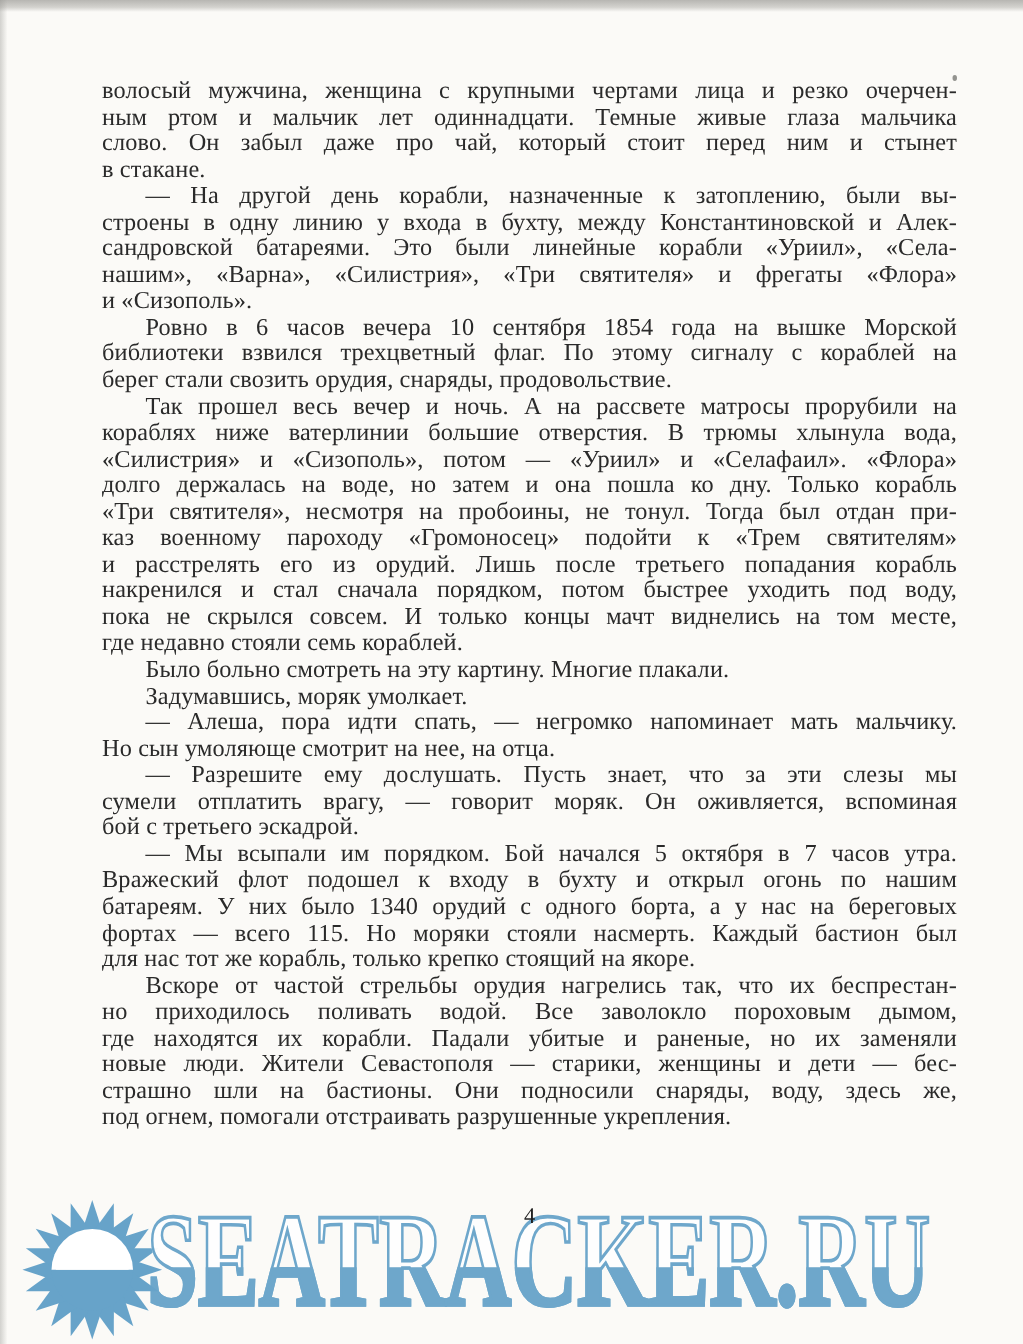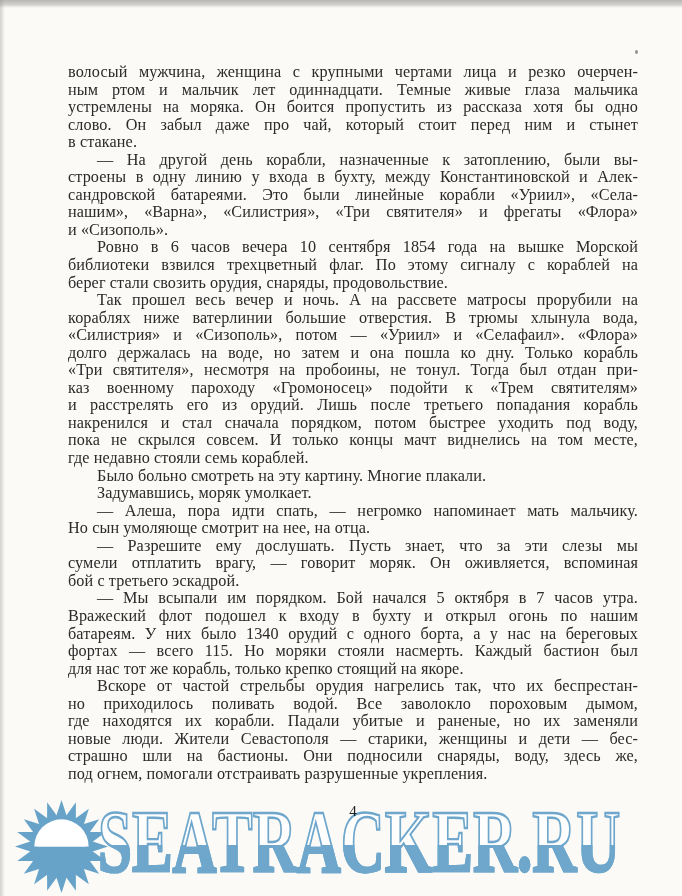--- a/index.html
+++ b/index.html
@@ -18,21 +18,21 @@
     position: absolute; top: 0; left: 0; bottom: 0; width: 5px;
     background: linear-gradient(90deg, rgba(148,148,144,0.40), rgba(148,148,144,0));
   }
   .speck {
     position: absolute; left: 635px; top: 50px; width: 3px; height: 4px;
     background: #93938f; border-radius: 50%;
   }
 
   
   .text-block {
-    position: absolute; left: 68px; top: 64px; width: 570px;
+    position: absolute; left: 68px; top: 52px; width: 570px;
     color: var(--text-color); z-index: 2;
   }
   .line {
     font-size: 16.2px; line-height: 17.55px;
     text-align: justify; text-align-last: justify;
     letter-spacing: 0.1px;
   }
   .line.last { text-align-last: left; }
   .line.indent { text-indent: 29px; }
 
@@ -61,21 +61,20 @@
 
 <div class="page">
 
   <div class="edge-top"></div>
   <div class="edge-left"></div>
   <div class="speck"></div>
 
   <main class="text-block">
       <div class="line">волосый мужчина, женщина с крупными чертами лица и резко очерчен-</div>
       <div class="line">ным ртом и мальчик лет одиннадцати. Темные живые глаза мальчика</div>
-      <div class="line">устремлены на моряка. Он боится пропустить из рассказа хотя бы одно</div>
       <div class="line">слово. Он забыл даже про чай, который стоит перед ним и стынет</div>
       <div class="line last">в стакане.</div>
       <div class="line indent">— На другой день корабли, назначенные к затоплению, были вы-</div>
       <div class="line">строены в одну линию у входа в бухту, между Константиновской и Алек-</div>
       <div class="line">сандровской батареями. Это были линейные корабли «Уриил», «Села-</div>
       <div class="line">нашим», «Варна», «Силистрия», «Три святителя» и фрегаты «Флора»</div>
       <div class="line last">и «Сизополь».</div>
       <div class="line indent">Ровно в 6 часов вечера 10 сентября 1854 года на вышке Морской</div>
       <div class="line">библиотеки взвился трехцветный флаг. По этому сигналу с кораблей на</div>
       <div class="line last">берег стали свозить орудия, снаряды, продовольствие.</div>

